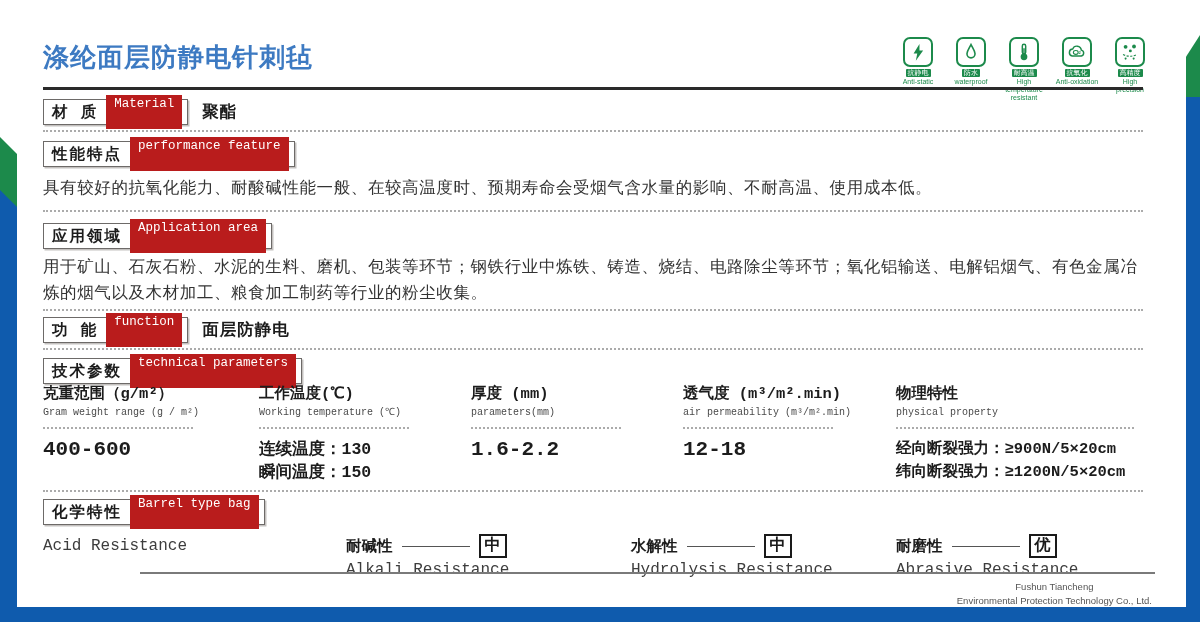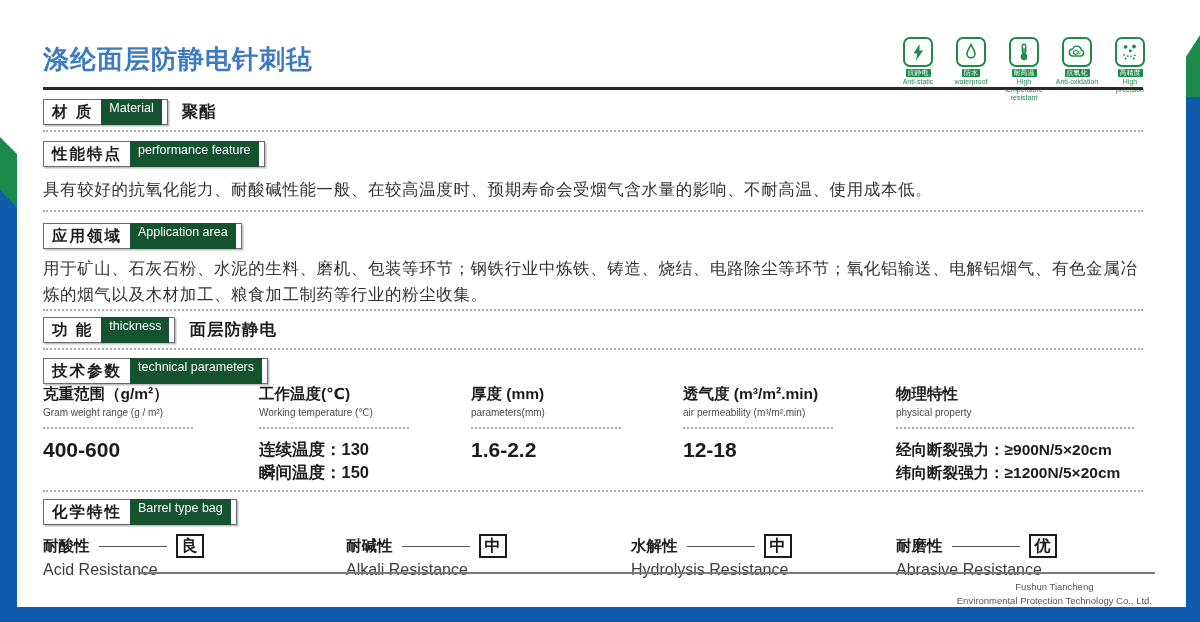--- a/index.html
+++ b/index.html
@@ -13,31 +13,31 @@
   .deco-left-green  { left:0; top:137px; width:17px; height:71px; background:#1c8a4b;
                       clip-path:polygon(0 0,100% 24%,100% 100%,0 76%); }
   .deco-left-blue   { left:0; top:190px; width:17px; height:422px; background:#0f5bad;
                       clip-path:polygon(0 0,100% 4%,100% 100%,0 100%); }
   .deco-right-green { right:0; top:35px; width:14px; height:62px; background:#1c8a4b;
                       clip-path:polygon(0 35%,100% 0,100% 100%,0 100%); }
   .deco-right-blue  { right:0; top:97px; width:14px; height:510px; background:#0f5bad; }
   .deco-bottom-bar  { left:0; right:0; bottom:0; height:15px; background:#0f5bad; }
 
   
-  .content { position:absolute; left:43px; right:57px; top:0; }
+  .content { position:absolute; left:43px; right:57px; top:0;font-family:Liberation Mono, monospace; }
   .page-title { margin-top:44px; font-size:26px; font-weight:bold; color:#3d7ac2; letter-spacing:1px; line-height:30px; }
   .title-rule { margin-top:13px; height:3px; background:#2a2a2a; }
   .dots { margin-top:6px; border-top:2px dotted #ababab; height:0; }
 
   
   .label-row { display:flex; align-items:center; }
   .label-box { display:inline-flex; align-items:center; border:1px solid #6d6a68;
                box-shadow:1.5px 1.5px 0 #c4c1bf; padding:2px 5px 2px 8px; background:#fff; height:26px; }
   .label-zh { font-weight:bold; font-size:15.5px; color:#1c1c1c; letter-spacing:2px; white-space:nowrap; }
-  .label-en { margin-left:8px; background:#14532d; color:#fff; font-size:12.5px; padding:2px 8px 10px; white-space:nowrap; }
+  .label-en { margin-left:8px; background:#b91c1c; color:#fff; font-size:12.5px; padding:2px 8px 18px; white-space:nowrap; }
   .label-value { margin-left:14px; font-weight:bold; font-size:16.5px; color:#1c1c1c; letter-spacing:1px;text-align:center; }
 
   .body-text { font-size:16.5px; color:#333; letter-spacing:0.6px; line-height:26px; }
 
   
   .icon-strip { position:absolute; top:37px; right:48px; display:flex; gap:9px; }
   .icon-cell { width:44px; display:flex; flex-direction:column; align-items:center; }
   .icon-box { width:30px; height:30px; border:2px solid #1c8a4b; border-radius:7px;
               display:flex; align-items:center; justify-content:center; }
   .icon-zh { margin-top:2px; font-size:7px; line-height:8px; color:#fff; background:#1c8a4b;
@@ -160,21 +160,21 @@
       <span class="label-zh">应用领域</span>
       <span class="label-en">Application area</span>
     </span>
   </div>
   <div class="body-text" style="margin-top:6px">用于矿山、石灰石粉、水泥的生料、磨机、包装等环节；钢铁行业中炼铁、铸造、烧结、电路除尘等环节；氧化铝输送、电解铝烟气、有色金属冶炼的烟气以及木材加工、粮食加工制药等行业的粉尘收集。</div>
   <div class="dots" style="margin-top:2px"></div>
 
   <div class="label-row" style="margin-top:6px">
     <span class="label-box">
       <span class="label-zh">功 能</span>
-      <span class="label-en">thickness</span>
+      <span class="label-en">function</span>
     </span>
     <span class="label-value">面层防静电</span>
   </div>
   <div class="dots" style="margin-top:5px"></div>
 
   <div class="label-row" style="margin-top:8px">
     <span class="label-box">
       <span class="label-zh">技术参数</span>
       <span class="label-en">technical parameters</span>
     </span>
@@ -218,25 +218,20 @@
 
   <div class="label-row" style="margin-top:7px">
     <span class="label-box">
       <span class="label-zh">化学特性</span>
       <span class="label-en">Barrel type bag</span>
     </span>
   </div>
 
   <div class="chem-grid">
     <div class="chem-item">
-      <div class="chem-top">
-        <span class="chem-zh">耐酸性</span>
-        <span class="chem-line"></span>
-        <span class="chem-grade">良</span>
-      </div>
       <div class="chem-en">Acid Resistance</div>
     </div>
     <div class="chem-item">
       <div class="chem-top">
         <span class="chem-zh">耐碱性</span>
         <span class="chem-line"></span>
         <span class="chem-grade">中</span>
       </div>
       <div class="chem-en">Alkali Resistance</div>
     </div>

